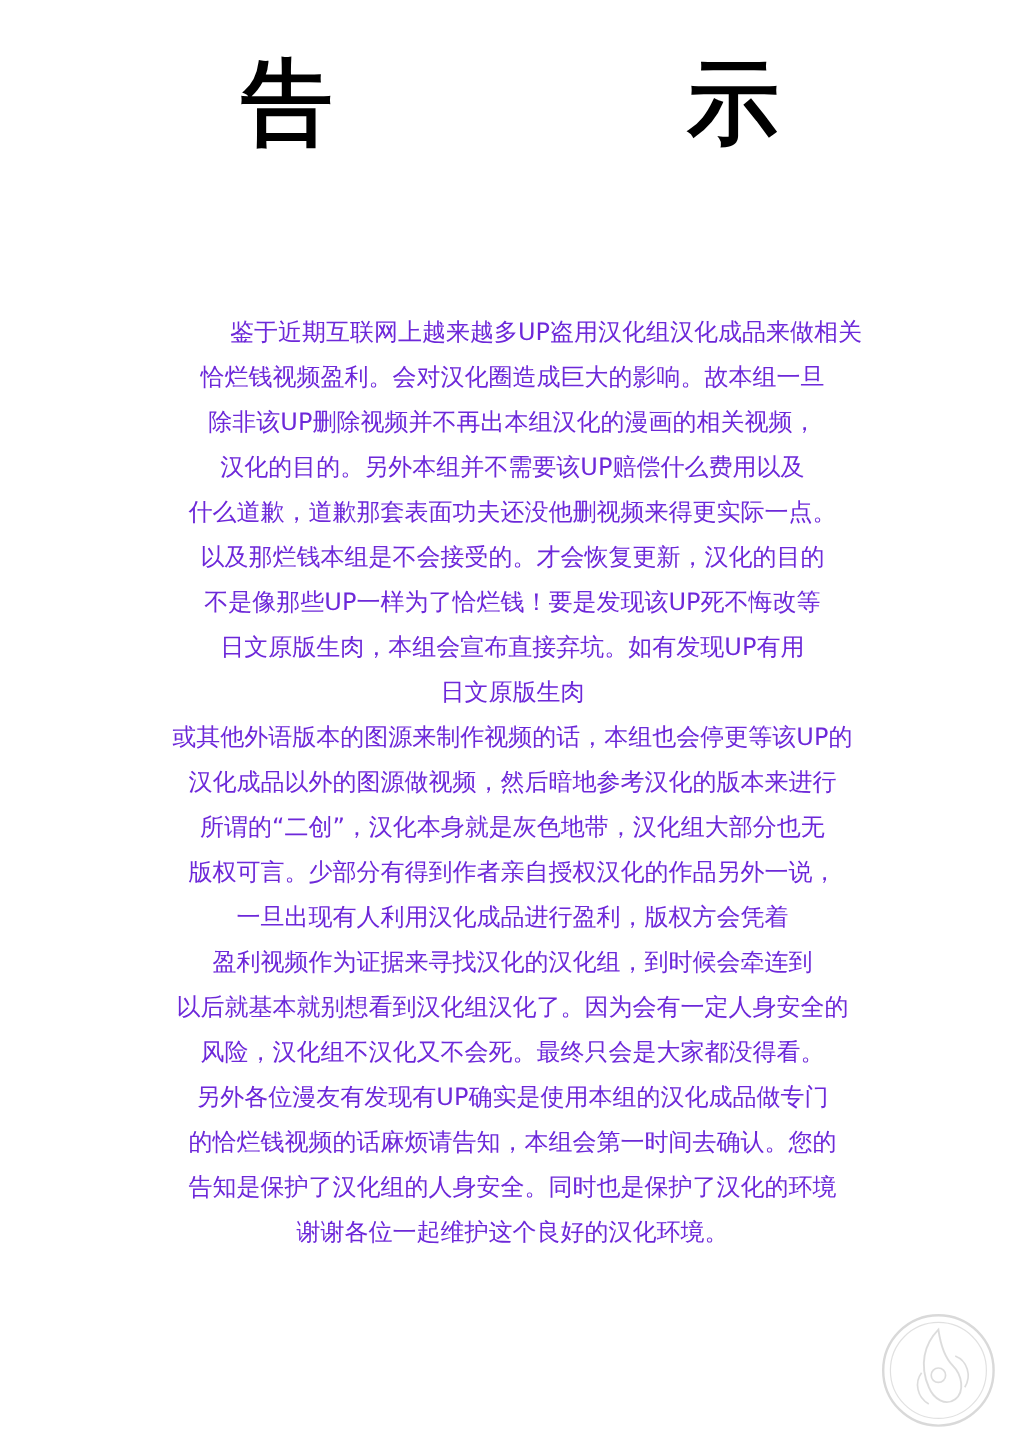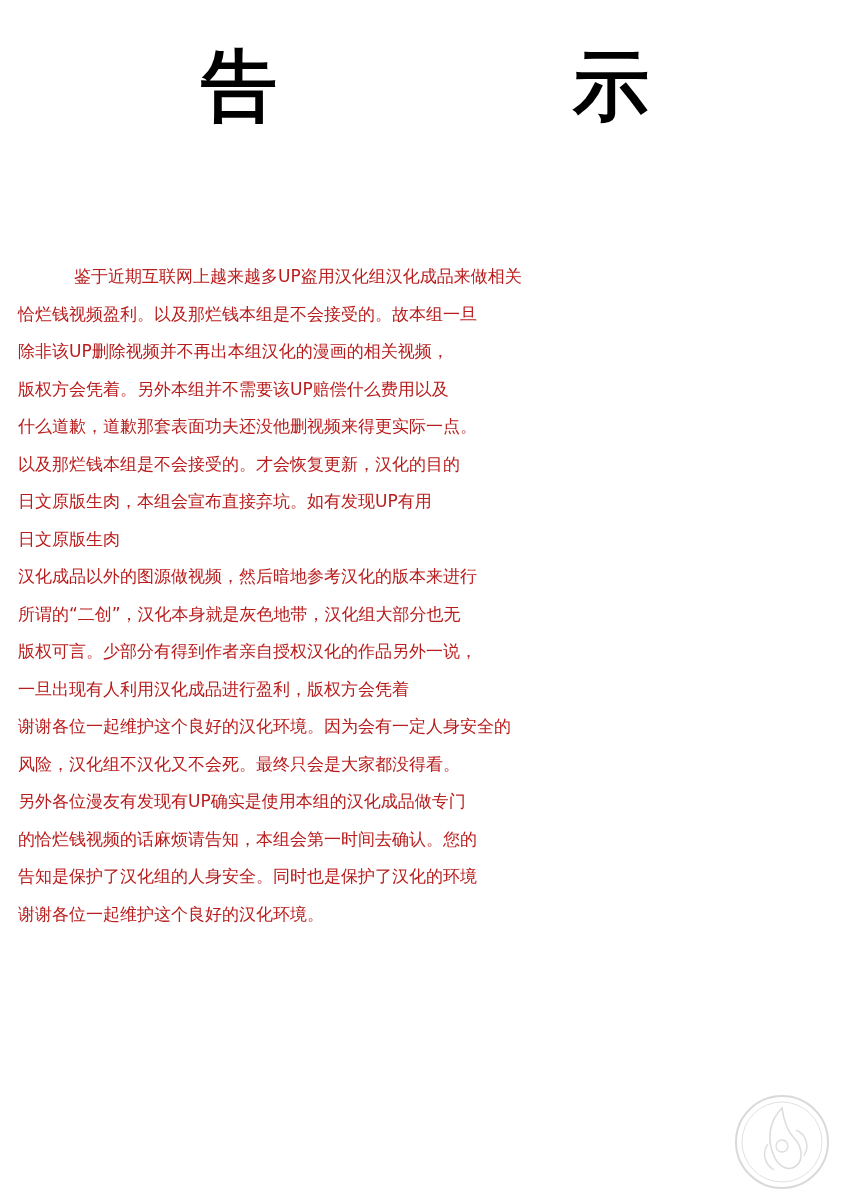--- a/index.html
+++ b/index.html
@@ -32,25 +32,26 @@
     padding-top: 48px;
     white-space: pre;
     color: #000;
   }
   .body-block {
     position: absolute;
     top: 258px;
     left: 18px;
     right: 14px;
     font-family: "DejaVu Sans", sans-serif;
-    font-size: 17px;
+    font-size: 20px;
     font-weight: 400;
     line-height: 37.5px;
-    color: #b91c1c;
+    color: #6d28d9;
     letter-spacing: 0px;
+    text-align: center;
   }
   .body-line {
     white-space: pre;
     height: 37.5px;
   }
   .body-line.indent {
     text-indent: 56px;
   }
   .watermark {
     position: absolute;
@@ -64,32 +65,35 @@
 </style>
 </head>
 <body>
 
 <div class="page">
 
   <div class="notice-title">告　　示</div>
 
   <div class="body-block">
     <div class="body-line indent">鉴于近期互联网上越来越多UP盗用汉化组汉化成品来做相关</div>
-    <div class="body-line">恰烂钱视频盈利。以及那烂钱本组是不会接受的。故本组一旦</div>
+    <div class="body-line">恰烂钱视频盈利。会对汉化圈造成巨大的影响。故本组一旦</div>
     <div class="body-line">除非该UP删除视频并不再出本组汉化的漫画的相关视频，</div>
-    <div class="body-line">版权方会凭着。另外本组并不需要该UP赔偿什么费用以及</div>
+    <div class="body-line">汉化的目的。另外本组并不需要该UP赔偿什么费用以及</div>
     <div class="body-line">什么道歉，道歉那套表面功夫还没他删视频来得更实际一点。</div>
     <div class="body-line">以及那烂钱本组是不会接受的。才会恢复更新，汉化的目的</div>
+    <div class="body-line">不是像那些UP一样为了恰烂钱！要是发现该UP死不悔改等</div>
     <div class="body-line">日文原版生肉，本组会宣布直接弃坑。如有发现UP有用</div>
     <div class="body-line">日文原版生肉</div>
+    <div class="body-line">或其他外语版本的图源来制作视频的话，本组也会停更等该UP的</div>
     <div class="body-line">汉化成品以外的图源做视频，然后暗地参考汉化的版本来进行</div>
     <div class="body-line">所谓的“二创”，汉化本身就是灰色地带，汉化组大部分也无</div>
     <div class="body-line">版权可言。少部分有得到作者亲自授权汉化的作品另外一说，</div>
     <div class="body-line">一旦出现有人利用汉化成品进行盈利，版权方会凭着</div>
-    <div class="body-line">谢谢各位一起维护这个良好的汉化环境。因为会有一定人身安全的</div>
+    <div class="body-line">盈利视频作为证据来寻找汉化的汉化组，到时候会牵连到</div>
+    <div class="body-line">以后就基本就别想看到汉化组汉化了。因为会有一定人身安全的</div>
     <div class="body-line">风险，汉化组不汉化又不会死。最终只会是大家都没得看。</div>
     <div class="body-line">另外各位漫友有发现有UP确实是使用本组的汉化成品做专门</div>
     <div class="body-line">的恰烂钱视频的话麻烦请告知，本组会第一时间去确认。您的</div>
     <div class="body-line">告知是保护了汉化组的人身安全。同时也是保护了汉化的环境</div>
     <div class="body-line">谢谢各位一起维护这个良好的汉化环境。</div>
   </div>
 
   <svg class="watermark" viewBox="0 0 120 110">
     <circle cx="60" cy="58" r="46" fill="none" stroke="#555" stroke-width="2"></circle>
     <circle cx="60" cy="58" r="40" fill="none" stroke="#777" stroke-width="1"></circle>

